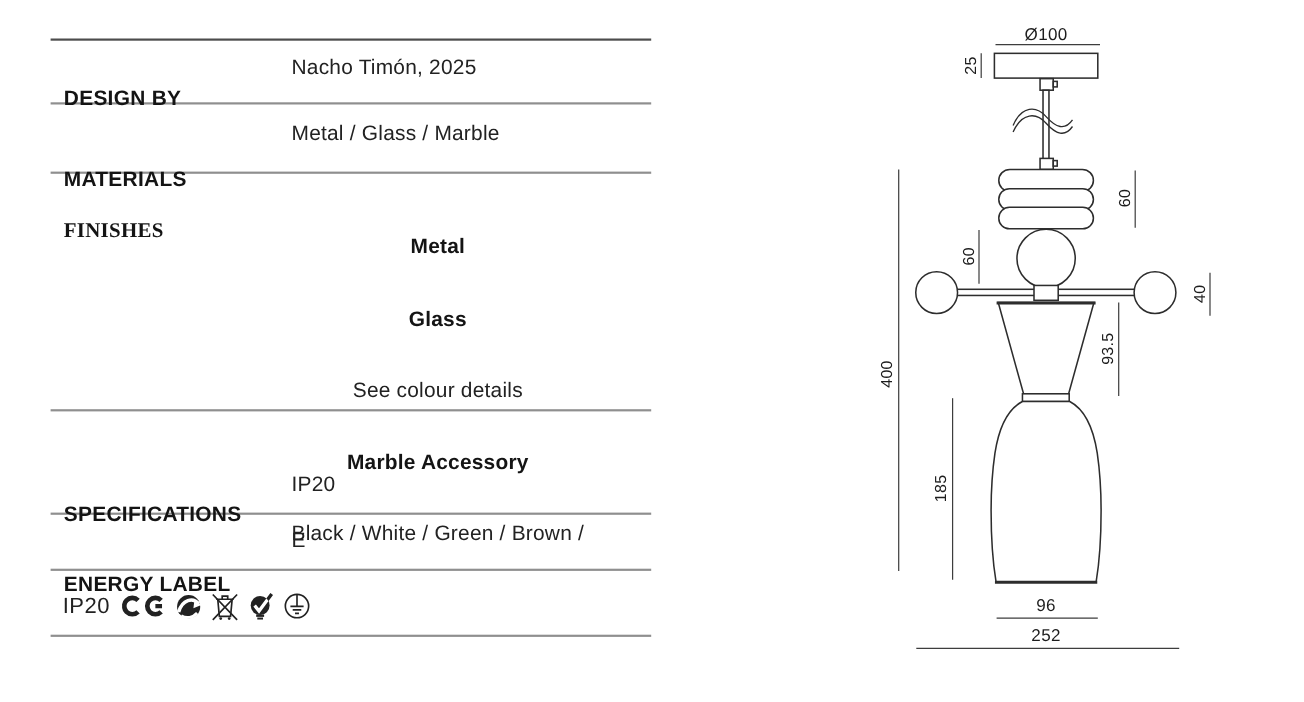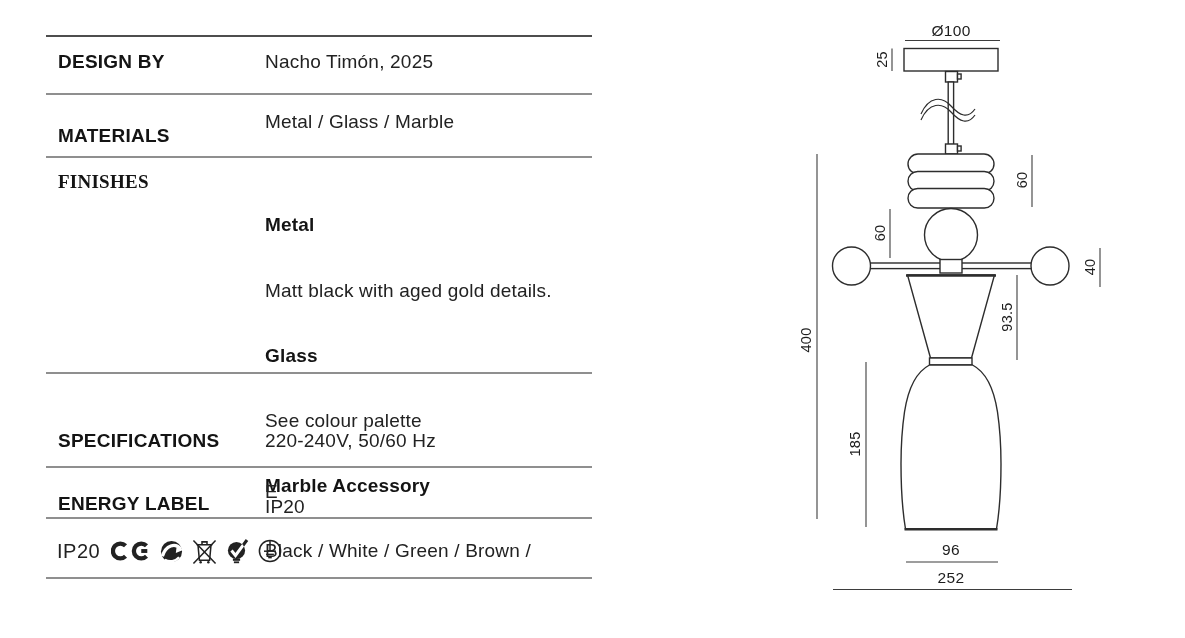--- a/index.html
+++ b/index.html
@@ -7,28 +7,28 @@
     width:1185px;height:638px;position:relative;overflow:hidden;
     font-family:"Liberation Sans",sans-serif;color:#1d1d1d;
     -webkit-font-smoothing:antialiased;
   }
   .abs{position:absolute;}
   
   .rule{position:absolute;left:46px;width:546px;height:1.5px;background:#8f8f8f;}
   .rule.dark{background:#4d4d4d;}
   .lbl{
     position:absolute;left:58px;font-size:19px;font-weight:700;
-    letter-spacing:.25px;color:#141414;line-height:21.7px;white-space:pre;
+    letter-spacing:.25px;color:#141414;line-height:21.7px;white-space:pre;margin-top:28px;
   }
   .val{
     position:absolute;left:265px;font-size:19px;font-weight:400;
     letter-spacing:.2px;color:#222;line-height:21.7px;white-space:pre;
   }
   .val .bold{font-weight:700;color:#141414;}
-  .val div{height:21.7px;}
+  .val div{height:21.7px;text-align:center;}
   
   .cert-row{
     position:absolute;left:57px;top:536px;height:30px;
     display:flex;align-items:center;gap:9px;
   }
   .cert-ip{font-size:20px;letter-spacing:.5px;color:#222;margin-right:2px;}
   .cert-row svg{display:block;}
   
   svg.drawing{position:absolute;left:0;top:0;}
   .drawing .shape{fill:#fff;stroke:#2d2d2d;stroke-width:1.4;}
@@ -55,34 +55,32 @@
 
   <div class="lbl" style="top:51px;">DESIGN BY</div>
   <div class="val" style="top:51px;">Nacho Timón, 2025</div>
 
   <div class="lbl" style="top:125px;">MATERIALS</div>
   <div class="val" style="top:111px;">Metal / Glass / Marble</div>
 
   <div class="lbl" style="top:171px;font-family:Liberation Serif, serif;">FINISHES</div>
   <div class="val" style="top:171px;">
     <div class="bold">Metal</div>
-    <div>Matt black with aged gold details.</div>
     <div class="bold">Glass</div>
-    <div>See colour palette</div>
+    <div>See colour details</div>
     <div class="bold">Marble Accessory</div>
     <div>Black / White / Green / Brown /</div>
     
     
   </div>
 
   <div class="lbl" style="top:387px;text-align:center;">
     <div>SPECIFICATIONS</div>
   </div>
   <div class="val" style="top:387px;">
-    <div>220-240V, 50/60 Hz</div>
     <div>IP20</div>
   </div>
 
   <div class="lbl" style="top:493px;">ENERGY LABEL</div>
   <div class="val" style="top:481px;">E</div>
 
   <div class="cert-row">
     <span class="cert-ip">IP20</span>
 
     <svg width="40" height="22" viewBox="0 -11 41 22">

